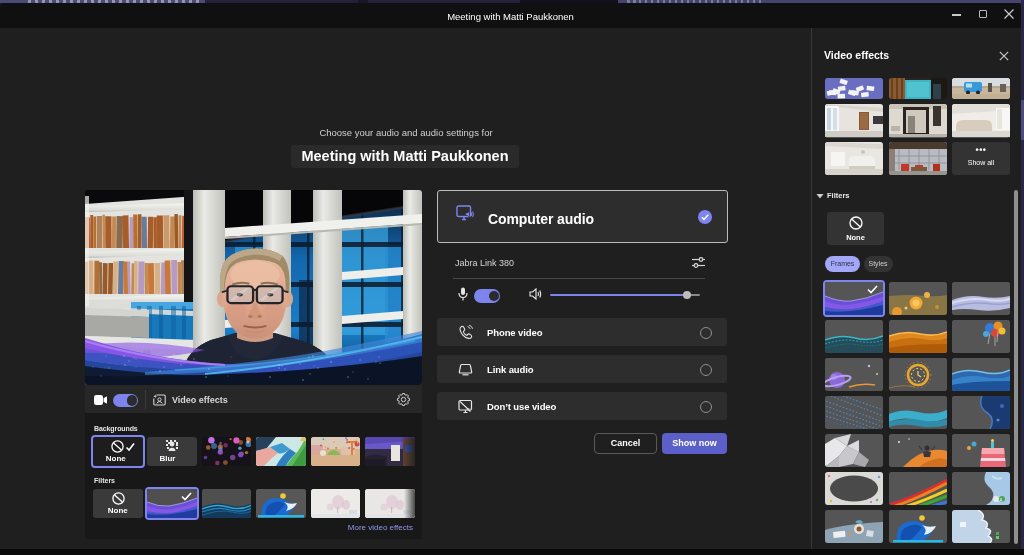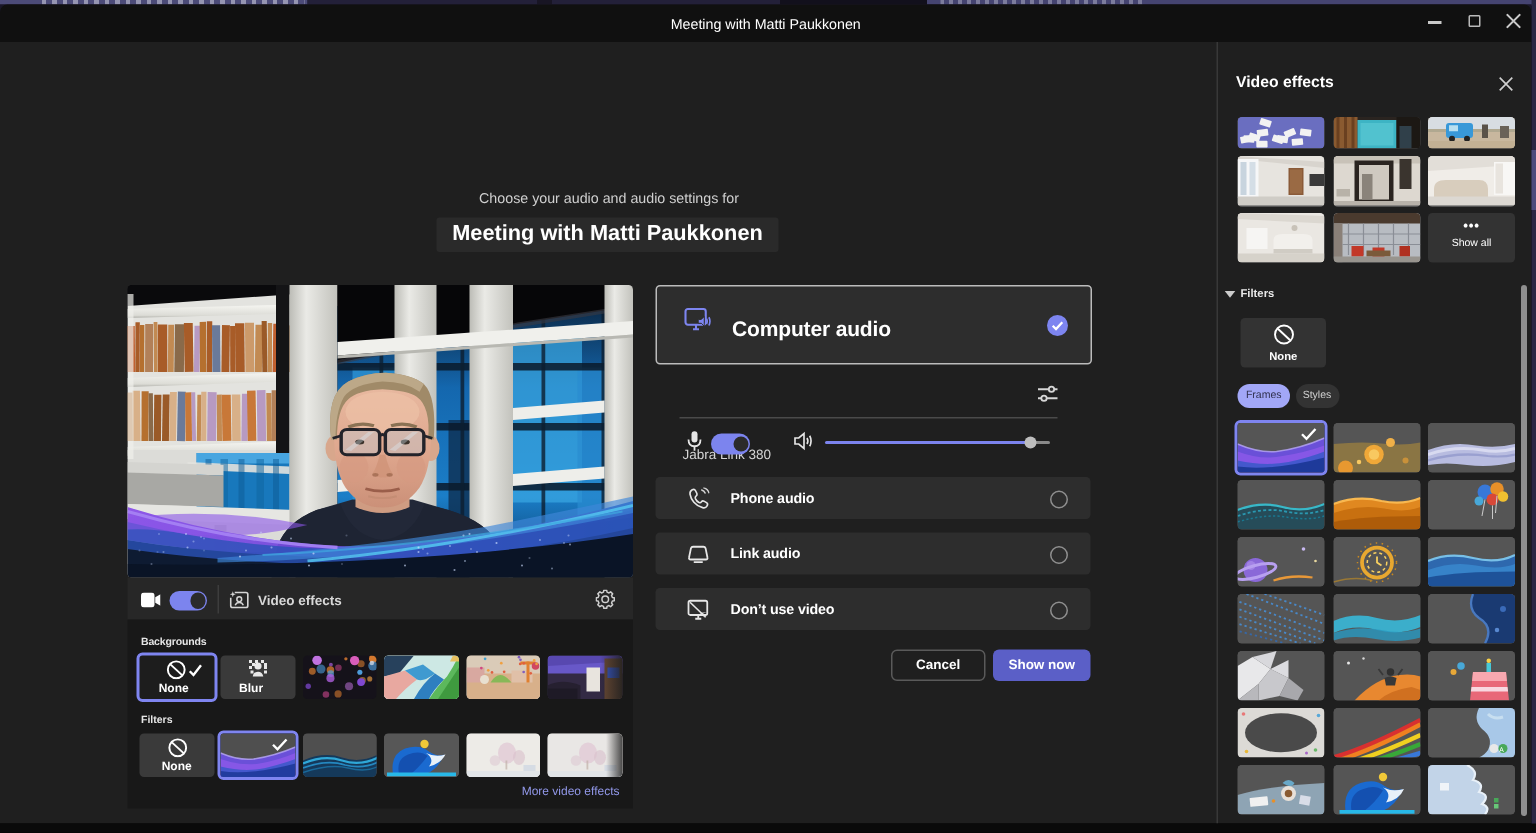--- a/index.html
+++ b/index.html
@@ -424,21 +424,21 @@
 <rect x="1" y="1" width="13.5" height="10.5" rx="1.6" fill="none" stroke="#7d85f0" stroke-width="1.4"></rect>
 <path d="M6 14.5 L10 14.5 M8 11.5 L8 14.5" stroke="#7d85f0" stroke-width="1.4"></path>
 <path d="M9.5 8 L11.5 8 L13.5 6 L13.5 12.5 L11.5 10.5 L9.5 10.5 Z" fill="#7d85f0" stroke="#2d2d2d" stroke-width="0.6"></path>
 <path d="M15 7.5 Q16 9.2 15 11 M16.6 6.5 Q18 9.2 16.6 12" stroke="#7d85f0" stroke-width="1.1" fill="none"></path>
 </svg>
 <div class="abs" style="left:488px;top:211px;color:#ffffff;font-size:14px;font-weight:bold;letter-spacing:-0.1px;">Computer audio</div>
 <svg class="abs" style="left:698px;top:210px;" width="14" height="14" viewBox="0 0 14 14">
     <circle cx="7" cy="7" r="7" fill="#7d85f0"></circle>
     <path d="M3.8 7.2 L6 9.4 L10.2 4.8" stroke="#ffffff" stroke-width="1.5" fill="none"></path>
   </svg>
-<div class="abs" style="left:455px;top:258px;color:#d6d6d6;font-size:9px;margin-top:40px;">Jabra Link 380</div>
+<div class="abs" style="left:455px;top:258px;color:#d6d6d6;font-size:9px;">Jabra Link 380</div>
 <svg class="abs" style="left:691px;top:255px;" width="15" height="15" viewBox="0 0 15 15">
 <path d="M1 4.5 L14 4.5" stroke="#d6d6d6" stroke-width="1.2"></path>
     <circle cx="10" cy="4.5" r="1.8" fill="#2d2d2d" stroke="#d6d6d6" stroke-width="1.2"></circle>
 <path d="M1 10.5 L14 10.5" stroke="#d6d6d6" stroke-width="1.2"></path>
     <circle cx="5" cy="10.5" r="1.8" fill="#2d2d2d" stroke="#d6d6d6" stroke-width="1.2"></circle>
 </svg>
 <div class="abs" style="left:453px;top:278px;width:252px;height:1px;background:#4a4a4a;"></div>
 <svg class="abs" style="left:458px;top:287px;" width="10" height="14" viewBox="0 0 10 14">
 <rect x="3" y="0.5" width="4" height="7.5" rx="2" fill="#e6e6e6"></rect>
 <path d="M1 6 Q1 10.5 5 10.5 Q9 10.5 9 6" stroke="#e6e6e6" stroke-width="1.2" fill="none"></path>
@@ -451,21 +451,21 @@
 <path d="M9 5 Q10.2 7 9 9 M10.8 3.5 Q12.6 7 10.8 10.5" stroke="#e6e6e6" stroke-width="1.1" fill="none"></path>
 </svg>
 <div class="abs" style="left:550px;top:293.5px;width:137px;height:2.5px;background:#7c84ee;border-radius:2px;"></div>
 <div class="abs" style="left:687px;top:293.5px;width:13px;height:2.5px;background:#8a8a8a;border-radius:2px;"></div>
 <div class="abs" style="left:682.5px;top:290.5px;width:8.5px;height:8.5px;background:#bdbdbd;border-radius:50%;"></div>
 <div class="abs" style="left:437px;top:317.5px;width:290px;height:28.5px;background:#2d2d2d;border-radius:3px;"></div>
 <svg class="abs" style="left:458px;top:324.5px;" width="15" height="15" viewBox="0 0 15 15">
 <path d="M3.5 1.5 Q5 0.8 5.6 2 L6.6 4 Q7 5 6 5.8 Q5.2 6.4 5.6 7.4 Q6.4 9.2 8 10 Q9 10.5 9.6 9.6 Q10.3 8.6 11.3 9.1 L13 10.1 Q14.2 10.8 13.4 12.2 Q12.4 14 10.4 13.4 Q6.8 12.4 4.6 9.8 Q2.4 7.2 2 4.4 Q1.8 2.4 3.5 1.5 Z" fill="none" stroke="#e6e6e6" stroke-width="1.1"></path>
 <path d="M9.5 1.5 Q11.5 2 12.3 4 M10.8 0 Q13.8 0.8 14.8 3.8" stroke="#e6e6e6" stroke-width="1" fill="none" opacity="0.9"></path>
 </svg>
-<div class="abs" style="left:487px;top:326.5px;color:#ffffff;font-size:9.5px;font-weight:bold;letter-spacing:-0.1px;">Phone audio</div>
+<div class="abs" style="left:487px;top:326.5px;color:#ffffff;font-size:9.5px;font-weight:bold;letter-spacing:-0.1px;">Phone video</div>
 <div class="abs" style="left:700px;top:326.5px;width:10px;height:10px;border:1.3px solid #8f8f8f;border-radius:50%;"></div>
 <div class="abs" style="left:437px;top:354.5px;width:290px;height:28.5px;background:#2d2d2d;border-radius:3px;"></div>
 <svg class="abs" style="left:458px;top:361.5px;" width="15" height="15" viewBox="0 0 15 15">
 <path d="M4 2.5 L11 2.5 Q12 2.5 12.4 3.6 L13.6 9.5 Q14 11 12.5 11 L2.5 11 Q1 11 1.4 9.5 L2.6 3.6 Q3 2.5 4 2.5 Z" fill="none" stroke="#e6e6e6" stroke-width="1.2"></path>
 <path d="M4.5 12.8 L10.5 12.8" stroke="#e6e6e6" stroke-width="1.2"></path>
 </svg>
 <div class="abs" style="left:487px;top:363.5px;color:#ffffff;font-size:9.5px;font-weight:bold;letter-spacing:-0.1px;">Link audio</div>
 <div class="abs" style="left:700px;top:363.5px;width:10px;height:10px;border:1.3px solid #8f8f8f;border-radius:50%;"></div>
 <div class="abs" style="left:437px;top:391.5px;width:290px;height:28.5px;background:#2d2d2d;border-radius:3px;"></div>
 <svg class="abs" style="left:458px;top:398.5px;" width="15" height="15" viewBox="0 0 15 15">

